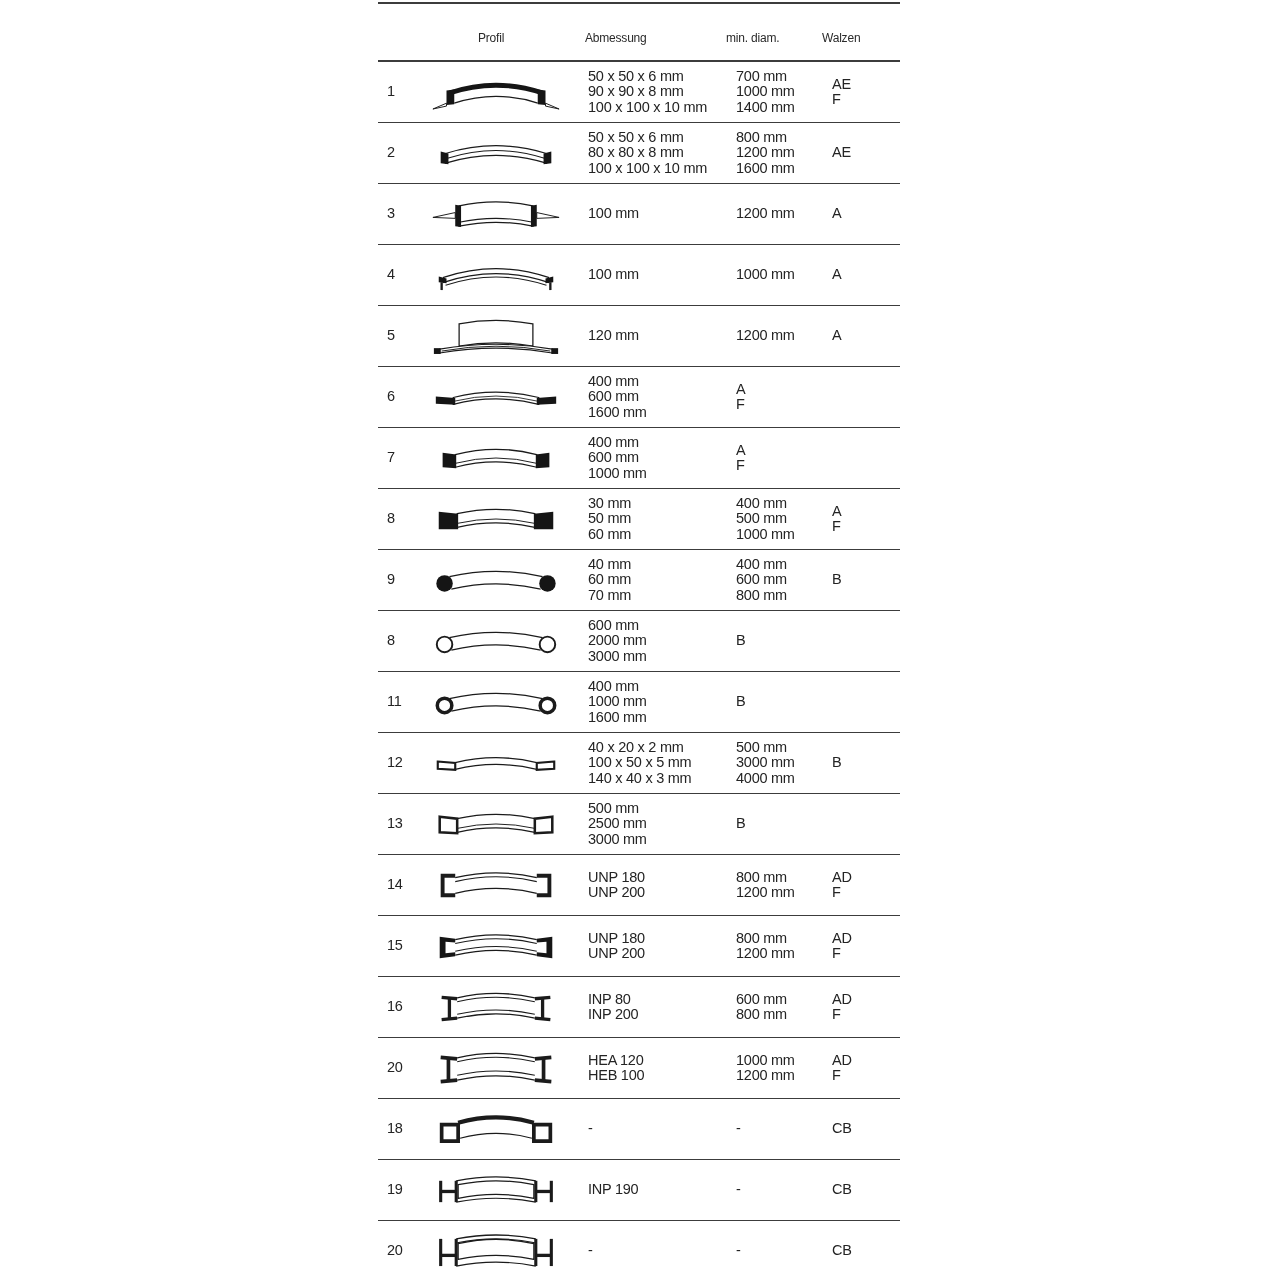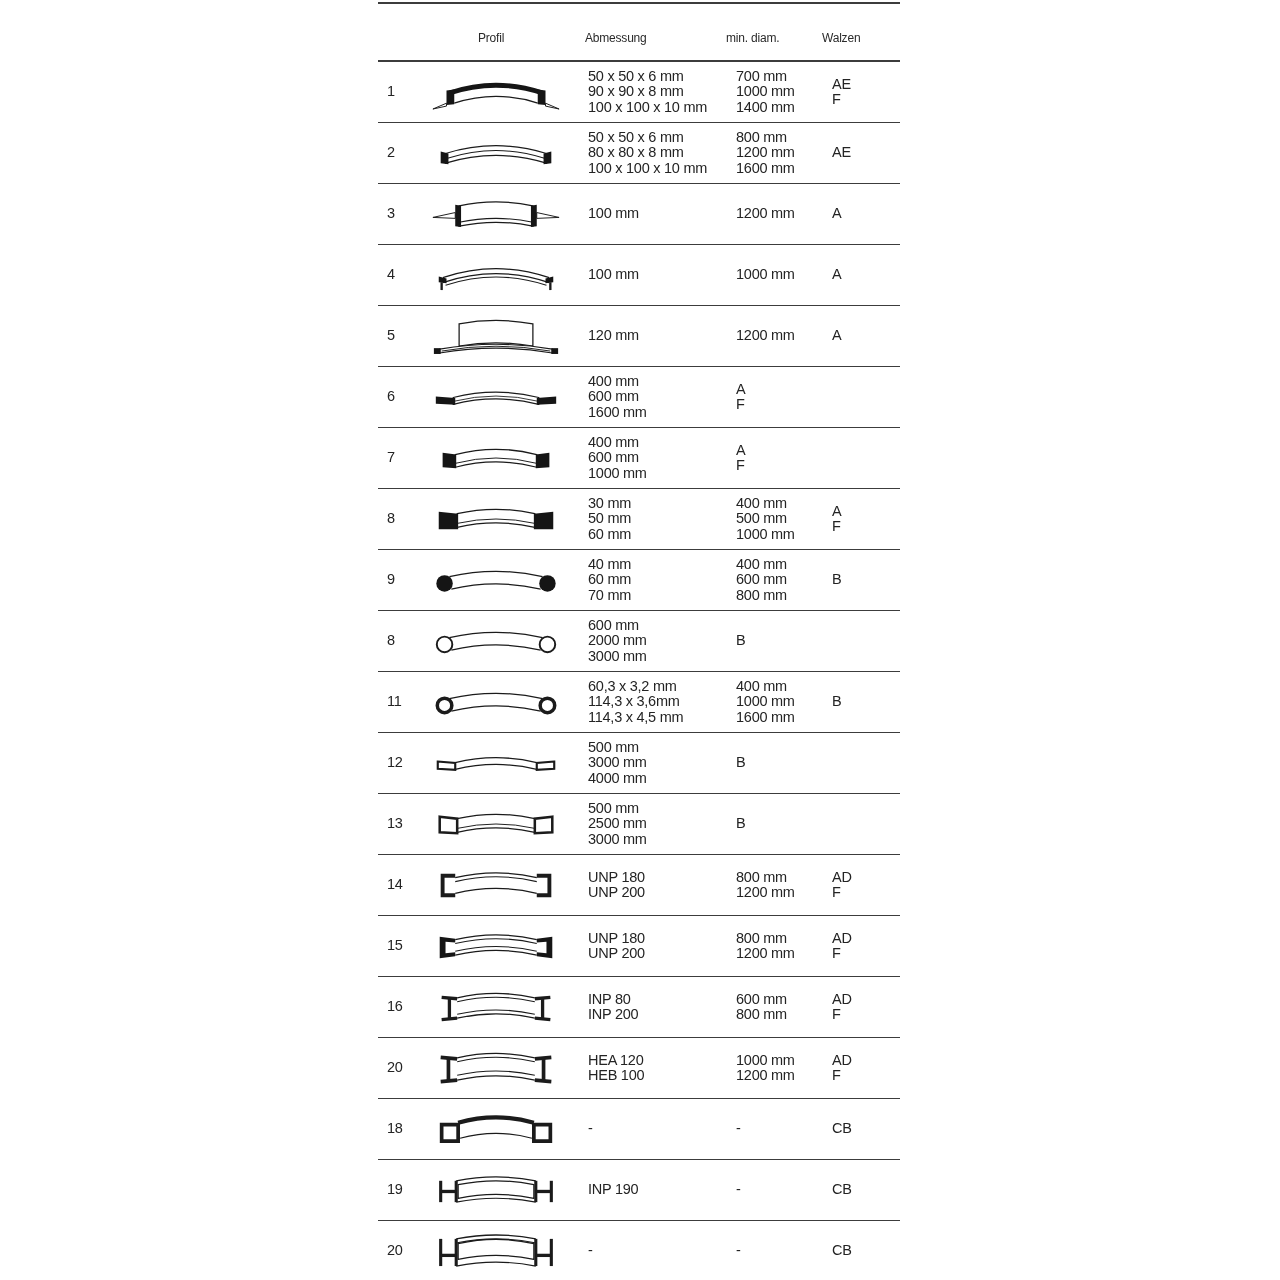--- a/index.html
+++ b/index.html
@@ -217,38 +217,38 @@
   <div class="row">
     <div class="cell c-num">11</div>
     <div class="c-prof">
       <svg width="132" height="45" viewBox="0 0 136 46">
         <path d="M20 19 Q68 8 116 19" class="ln" stroke-width="1.3"></path>
         <path d="M22 32 Q68 21 114 32" class="ln" stroke-width="1.3"></path>
         <circle cx="15" cy="26" r="7.5" class="bd" stroke-width="3.6"></circle>
         <circle cx="121" cy="26" r="7.5" class="bd" stroke-width="3.6"></circle>
       </svg>
     </div>
-    <div class="cell">60,3 x 3,2 mm
-114,3 x 3,6mm
-114,3 x 4,5 mm</div>
     <div class="cell">400 mm
 1000 mm
 1600 mm</div>
     <div class="cell">B</div>
   </div>
 
   <div class="row">
     <div class="cell c-num">12</div>
     <div class="c-prof">
       <svg width="132" height="45" viewBox="0 0 136 46">
         <path d="M26 22 Q68 12 110 22 L110 29 Q68 19 26 29 Z" class="bd" stroke-width="1.3"></path>
         <path d="M8 21 L26 22.5 L26 29.5 L8 28.5 Z" class="bd" stroke-width="2.2"></path>
         <path d="M128 21 L110 22.5 L110 29.5 L128 28.5 Z" class="bd" stroke-width="2.2"></path>
       </svg>
     </div>
+    <div class="cell">40 x 20 x 2 mm
+100 x 50 x 5 mm
+140 x 40 x 3 mm</div>
     <div class="cell">500 mm
 3000 mm
 4000 mm</div>
     <div class="cell">B</div>
   </div>
 
   <div class="row">
     <div class="cell c-num">13</div>
     <div class="c-prof">
       <svg width="132" height="45" viewBox="0 0 136 46">

